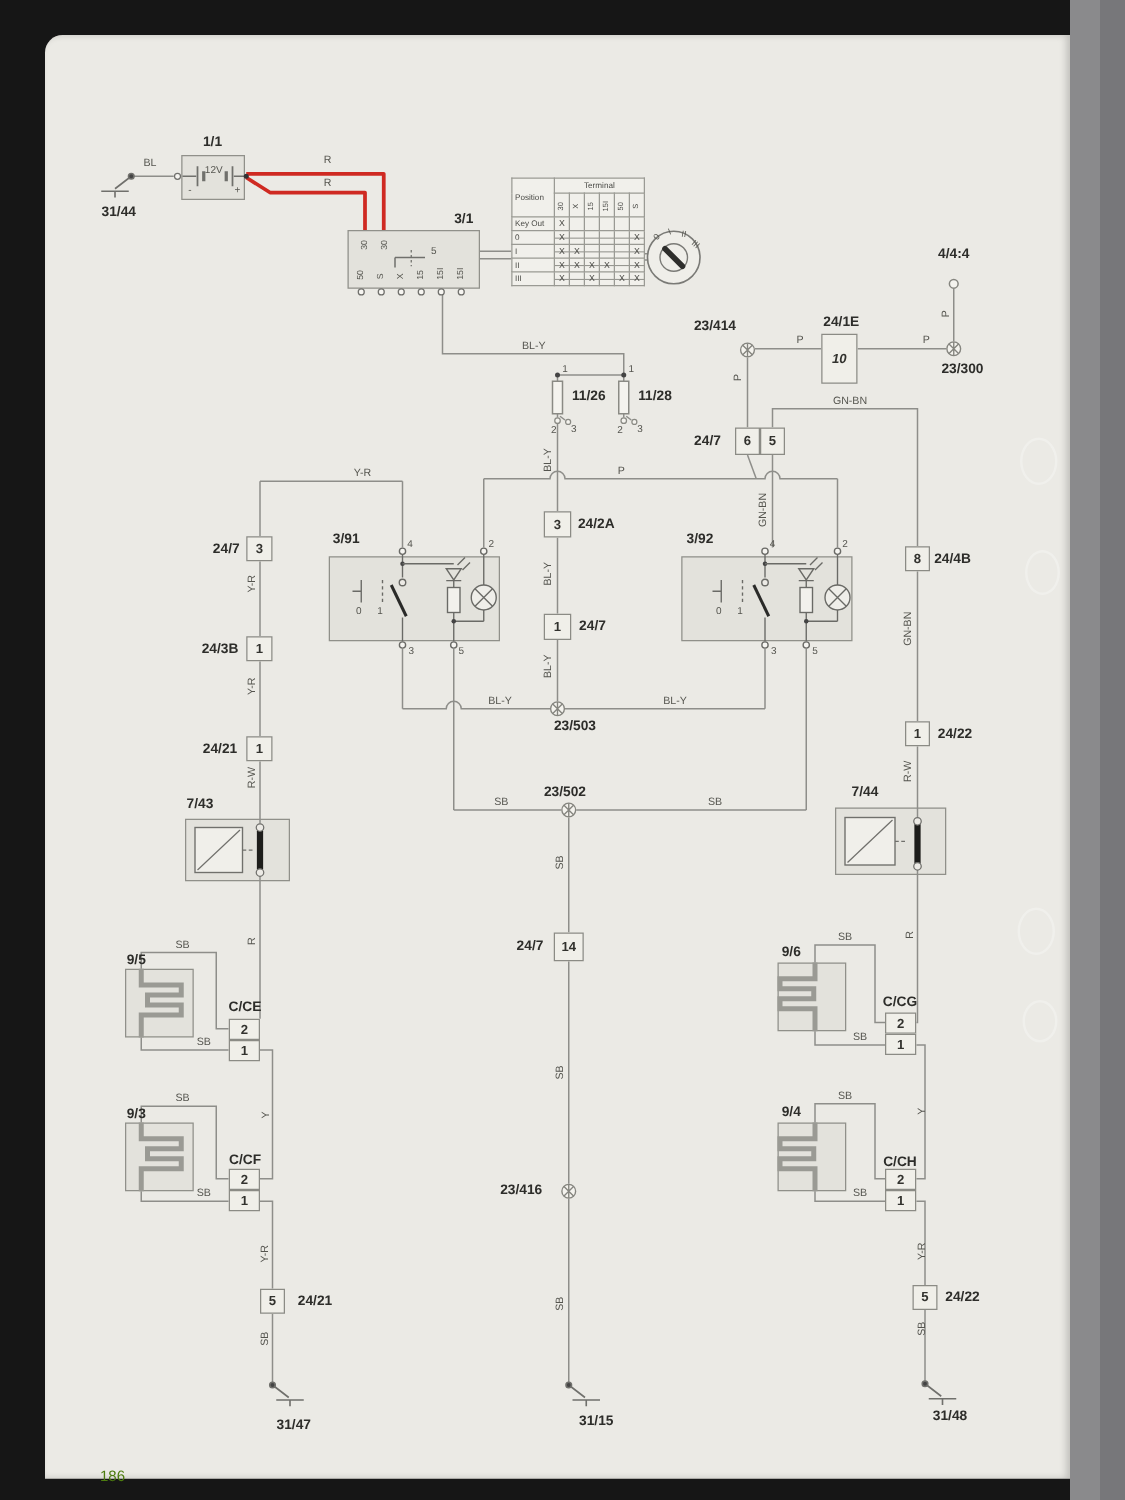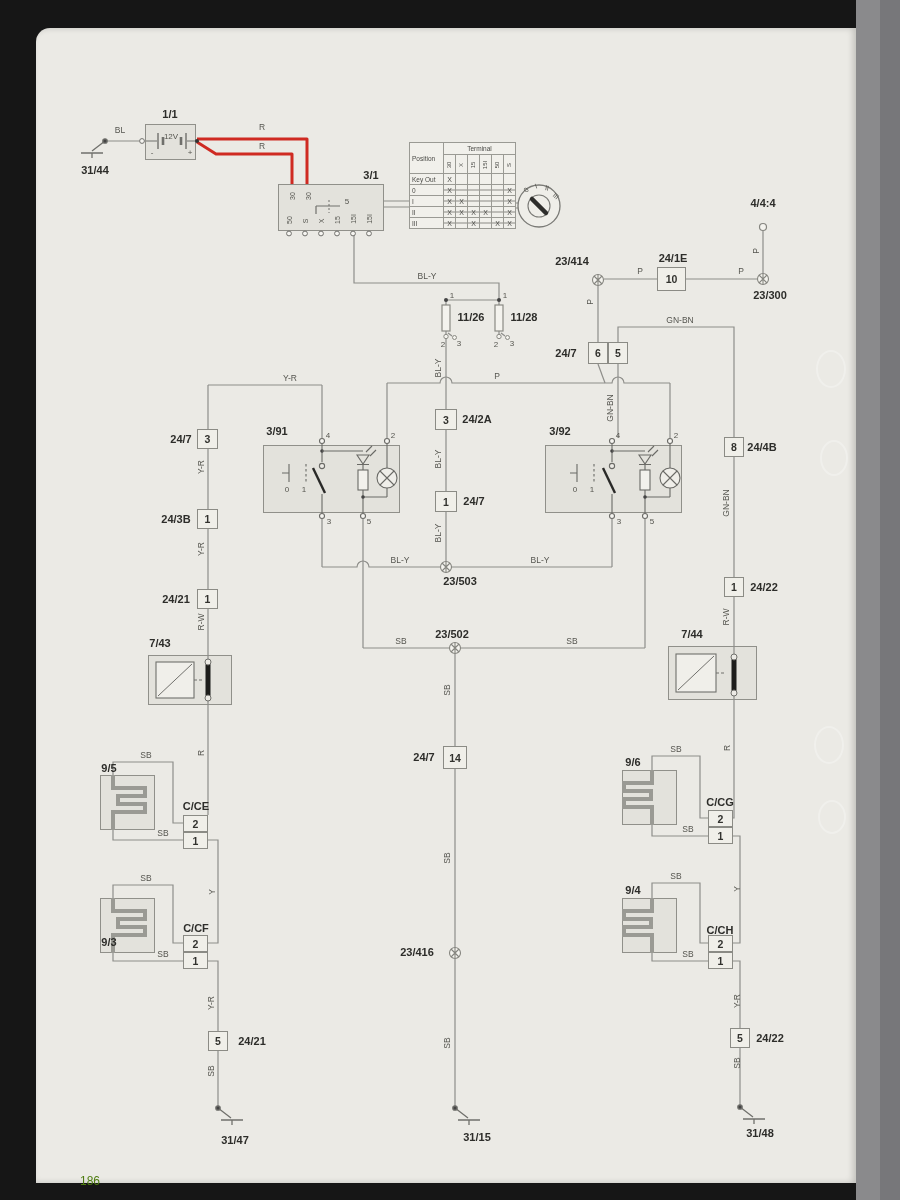--- a/index.html
+++ b/index.html
@@ -256,21 +256,21 @@
     <g stroke="#9a9a94" stroke-width="4" fill="none">
       <path d="M113,775 V788 H145 V796 H118 V804 H145 V812 H113 V830"></path>
       <path d="M113,898 V911 H145 V919 H118 V927 H145 V935 H113 V953"></path>
       <path d="M652,770 V783 H624 V791 H651 V799 H624 V807 H652 V825"></path>
       <path d="M652,898 V911 H624 V919 H651 V927 H624 V935 H652 V953"></path>
     </g>
   </svg>
 
   <div class="conn" style="left:588px;top:342px;width:20px;height:22px;">6</div>
   <div class="conn" style="left:608px;top:342px;width:20px;height:22px;">5</div>
-  <div class="conn" style="left:657px;top:267px;width:29px;height:24px;">10</div>
+  <div class="conn" style="left:657px;top:267px;width:29px;height:40px;font-style:italic;">10</div>
   <div class="conn" style="left:435px;top:409px;width:22px;height:21px;">3</div>
   <div class="conn" style="left:435px;top:491px;width:22px;height:21px;">1</div>
   <div class="conn" style="left:724px;top:437px;width:20px;height:20px;">8</div>
   <div class="conn" style="left:724px;top:577px;width:20px;height:20px;">1</div>
   <div class="conn" style="left:197px;top:429px;width:21px;height:20px;">3</div>
   <div class="conn" style="left:197px;top:509px;width:21px;height:20px;">1</div>
   <div class="conn" style="left:197px;top:589px;width:21px;height:20px;">1</div>
   <div class="conn" style="left:443px;top:746px;width:24px;height:23px;">14</div>
   <div class="conn" style="left:183px;top:815px;width:25px;height:17px;">2</div>
   <div class="conn" style="left:183px;top:832px;width:25px;height:17px;">1</div>
@@ -366,21 +366,21 @@
   <span class="lbl b" style="left:176px;top:519px;">24/3B</span>
   <span class="lbl b" style="left:176px;top:599px;">24/21</span>
   <span class="lbl b" style="left:460px;top:581px;">23/503</span>
   <span class="lbl b" style="left:452px;top:634px;">23/502</span>
   <span class="lbl b" style="left:160px;top:643px;">7/43</span>
   <span class="lbl b" style="left:692px;top:634px;">7/44</span>
   <span class="lbl b" style="left:109px;top:768px;">9/5</span>
   <span class="lbl b" style="left:633px;top:762px;">9/6</span>
   <span class="lbl b" style="left:196px;top:806px;">C/CE</span>
   <span class="lbl b" style="left:720px;top:802px;">C/CG</span>
-  <span class="lbl b" style="left:109px;top:942px;">9/3</span>
+  <span class="lbl b" style="left:109px;top:891px;">9/3</span>
   <span class="lbl b" style="left:633px;top:890px;">9/4</span>
   <span class="lbl b" style="left:196px;top:928px;">C/CF</span>
   <span class="lbl b" style="left:720px;top:930px;">C/CH</span>
   <span class="lbl b" style="left:424px;top:757px;">24/7</span>
   <span class="lbl b" style="left:417px;top:952px;">23/416</span>
   <span class="lbl b" style="left:252px;top:1041px;">24/21</span>
   <span class="lbl b" style="left:770px;top:1038px;">24/22</span>
   <span class="lbl b" style="left:764px;top:587px;">24/22</span>
   <span class="lbl b" style="left:235px;top:1140px;">31/47</span>
   <span class="lbl b" style="left:477px;top:1137px;">31/15</span>

